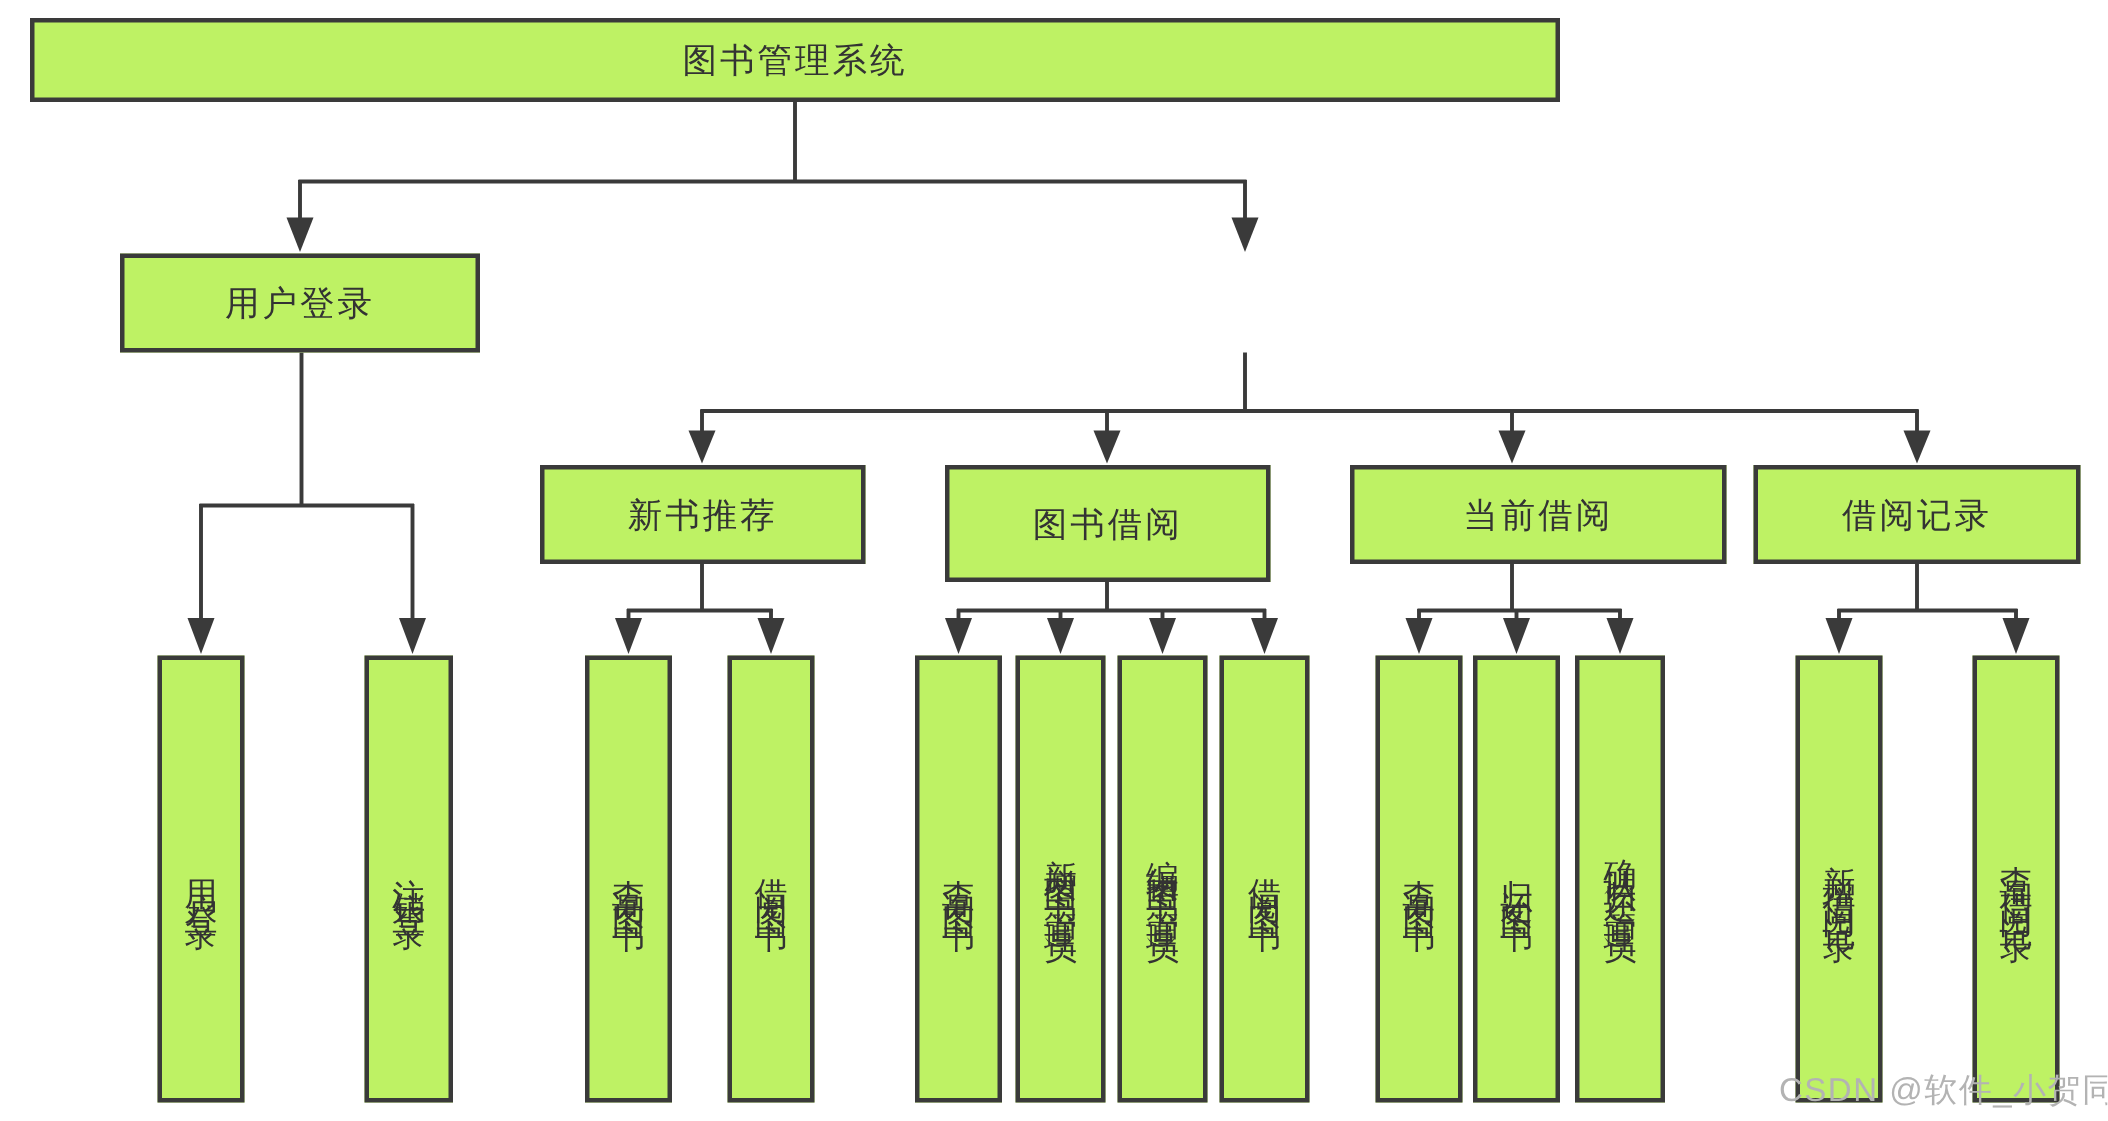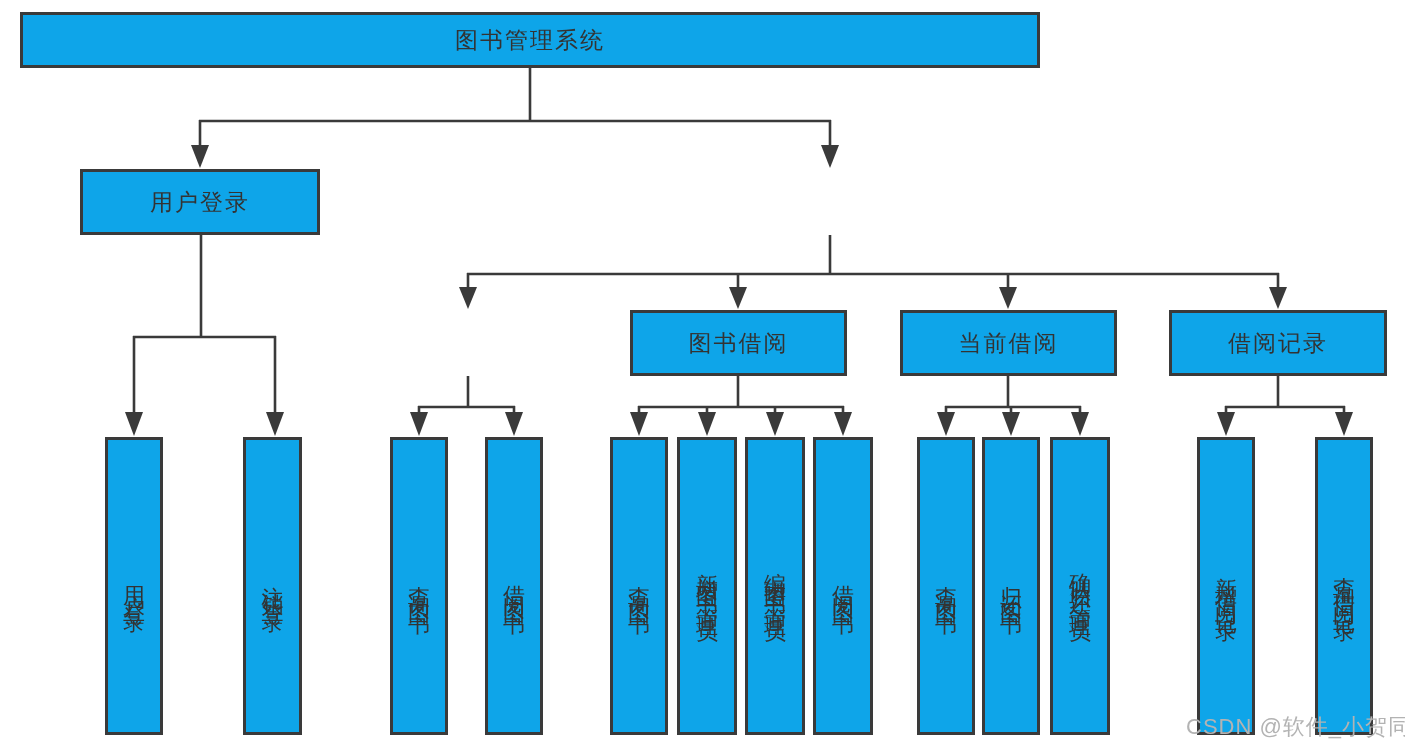--- a/index.html
+++ b/index.html
@@ -9,21 +9,21 @@
     background:#ffffff;
     font-family:"Liberation Sans","DejaVu Sans",sans-serif;
     color:#333333;
     overflow:hidden;
   }
   .wires{position:absolute;left:0;top:0;width:1405px;height:747px;pointer-events:none;}
   .wires line{stroke:#3a3a3a;stroke-width:2.6;}
   .wires polygon{fill:#3a3a3a;stroke:none;}
   .box{
     position:absolute;box-sizing:border-box;
-    border:3px solid #3a3a3a;background:#0ea5e9;
+    border:3px solid #3a3a3a;background:#bef264;
     display:flex;align-items:center;justify-content:center;
     font-size:23px;letter-spacing:2px;line-height:1;
     white-space:nowrap;
   }
   .box.v{
     writing-mode:vertical-rl;
     text-orientation:mixed;
     font-size:22px;letter-spacing:9px;
     white-space:normal;
   }
@@ -111,22 +111,23 @@
       <polygon points="1217,412 1235,412 1226,436"></polygon>
       <line x1="1344" y1="406" x2="1344" y2="414"></line>
       <polygon points="1335,412 1353,412 1344,436"></polygon>
     </g>
   </svg>
 
   <div class="box" style="left:20px;top:12px;width:1020px;height:56px;">图书管理系统</div>
 
   <div class="box" style="left:80px;top:169px;width:240px;height:66px;">用户登录</div>
 
-  <div class="box" style="left:630px;top:310px;width:217px;height:66px;">图书借阅</div>
-  <div class="box" style="left:900px;top:310px;width:217px;height:66px;">当前借阅</div>
+  <div class="box" style="left:360px;top:310px;width:217px;height:66px;">新书推荐</div>
+  <div class="box" style="left:630px;top:310px;width:217px;height:78px;">图书借阅</div>
+  <div class="box" style="left:900px;top:310px;width:251px;height:66px;">当前借阅</div>
   <div class="box" style="left:1169px;top:310px;width:218px;height:66px;">借阅记录</div>
 
   <div class="box v" style="left:105px;top:437px;width:58px;height:298px;">用户登录</div>
   <div class="box v" style="left:243px;top:437px;width:59px;height:298px;">注销登录</div>
 
   <div class="box v" style="left:390px;top:437px;width:58px;height:298px;">查询图书</div>
   <div class="box v" style="left:485px;top:437px;width:58px;height:298px;">借阅图书</div>
 
   <div class="box v" style="left:610px;top:437px;width:58px;height:298px;">查询图书</div>
   <div class="box v" style="left:677px;top:437px;width:60px;height:298px;letter-spacing:7px;">新增图书（管理员）</div>

